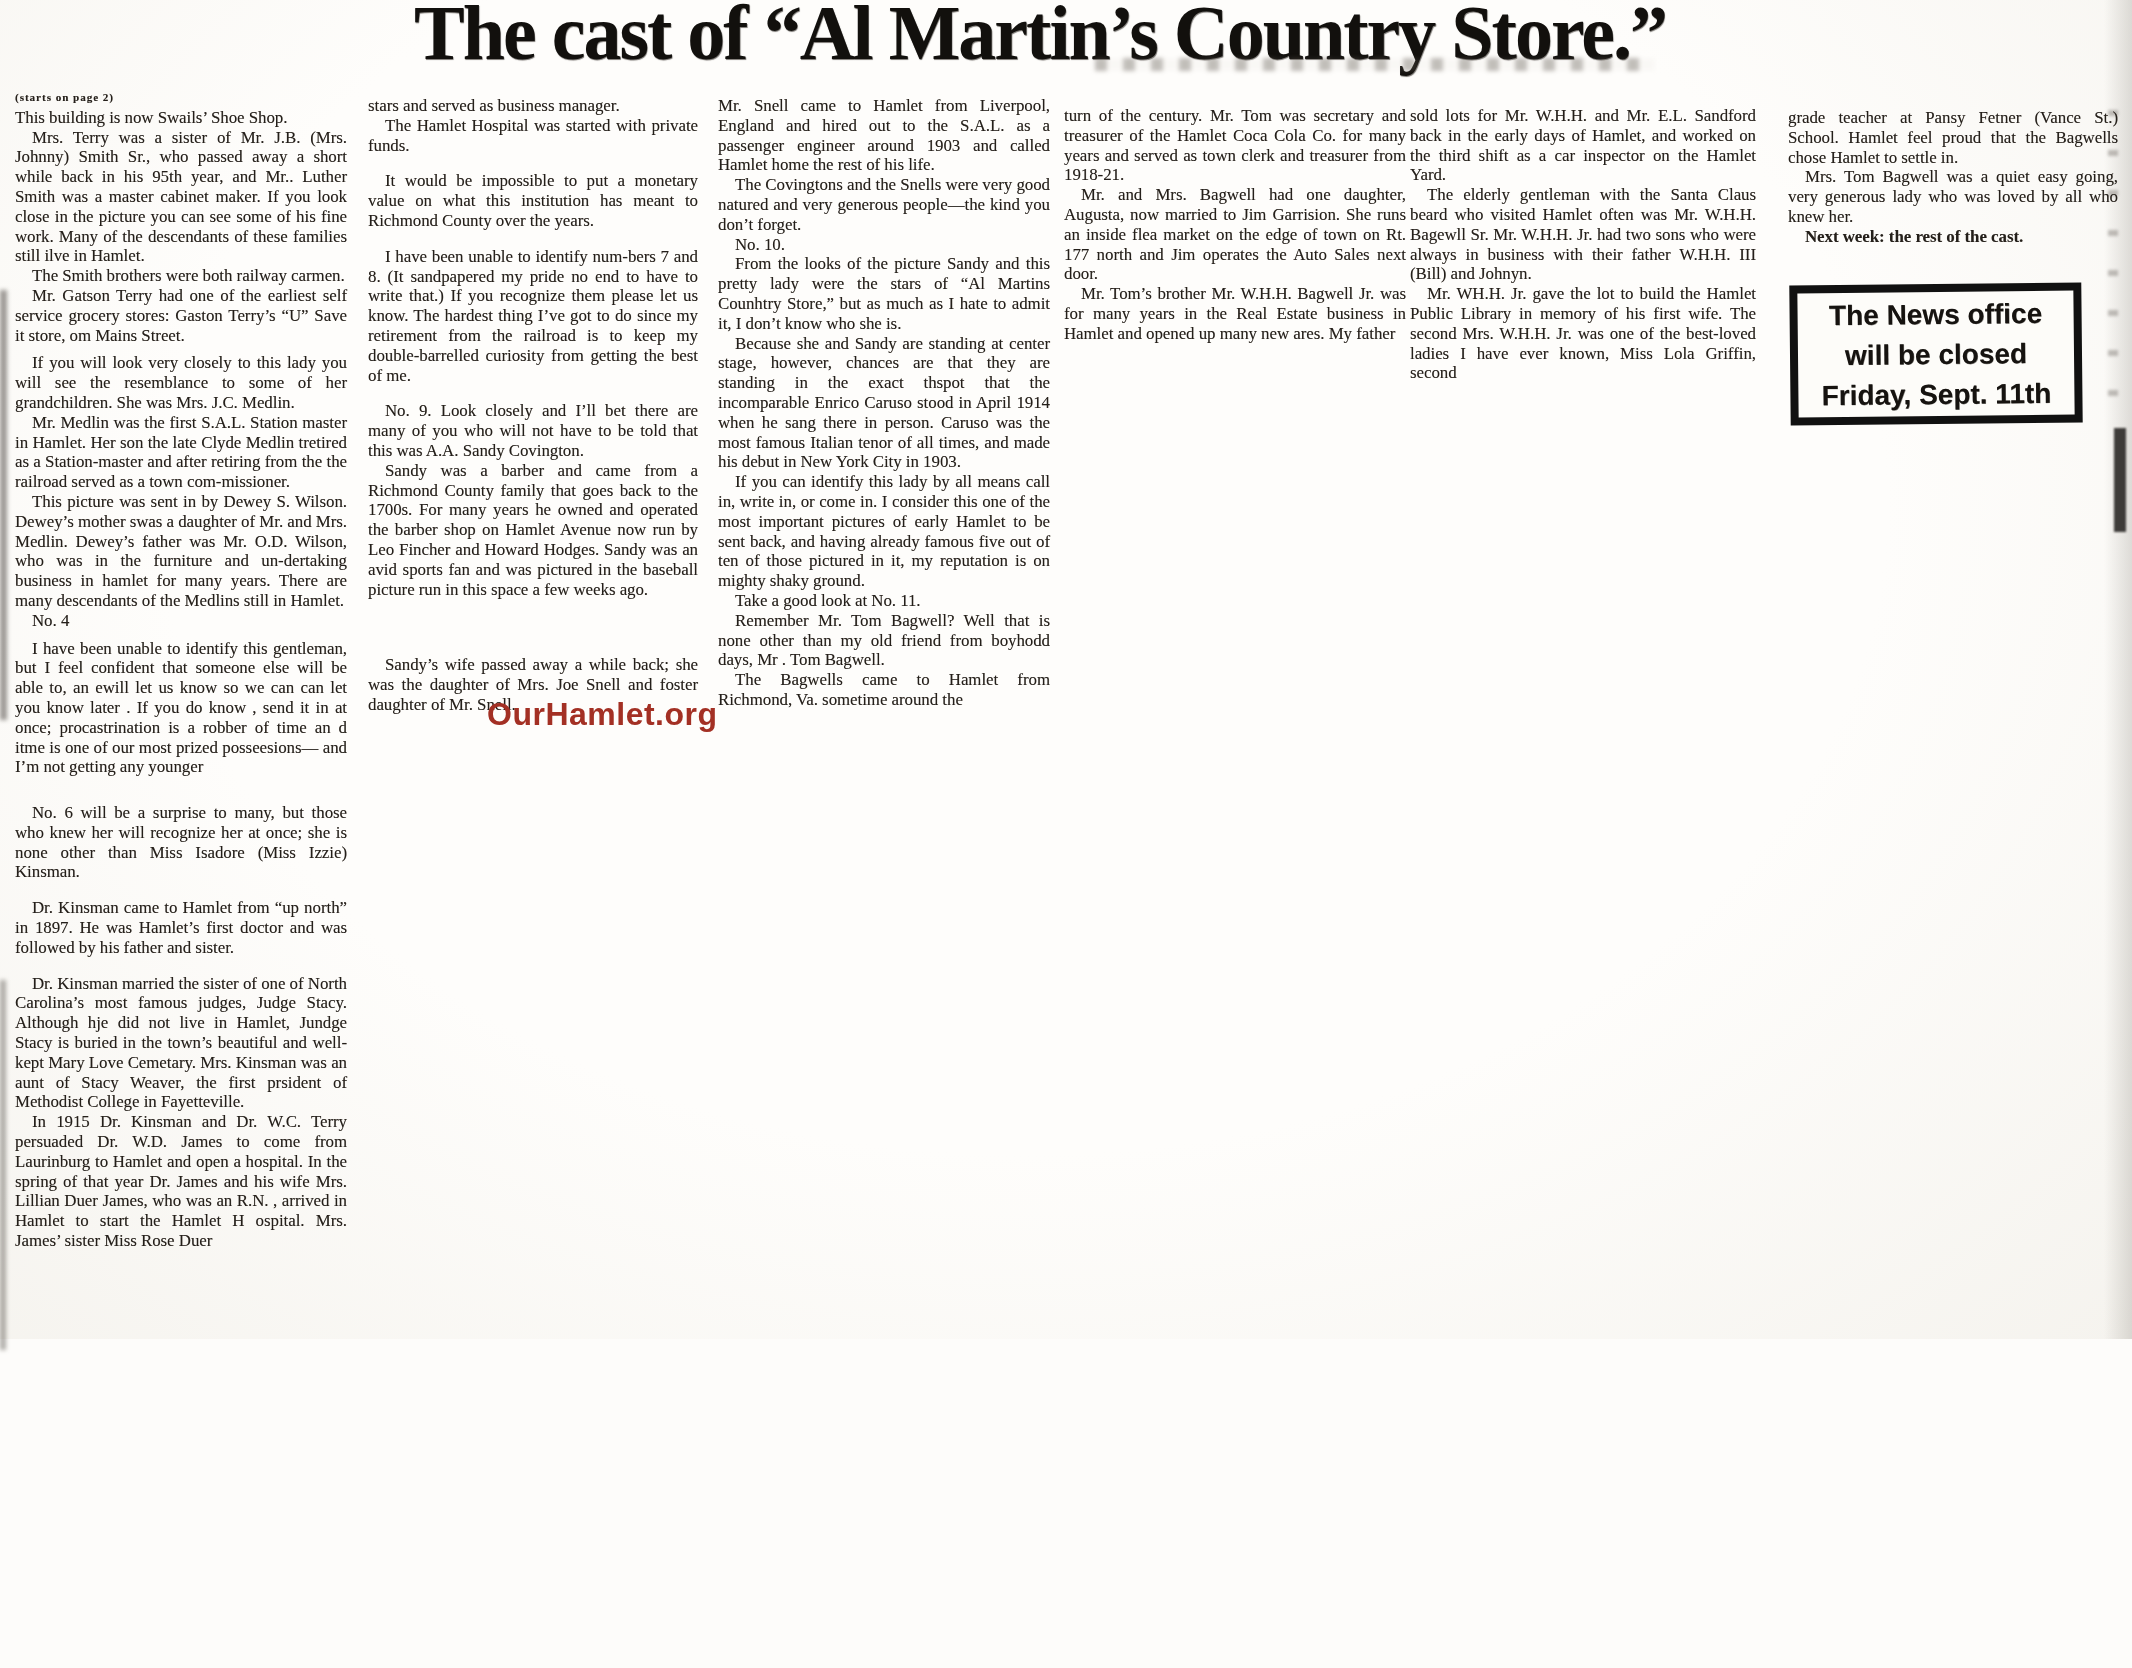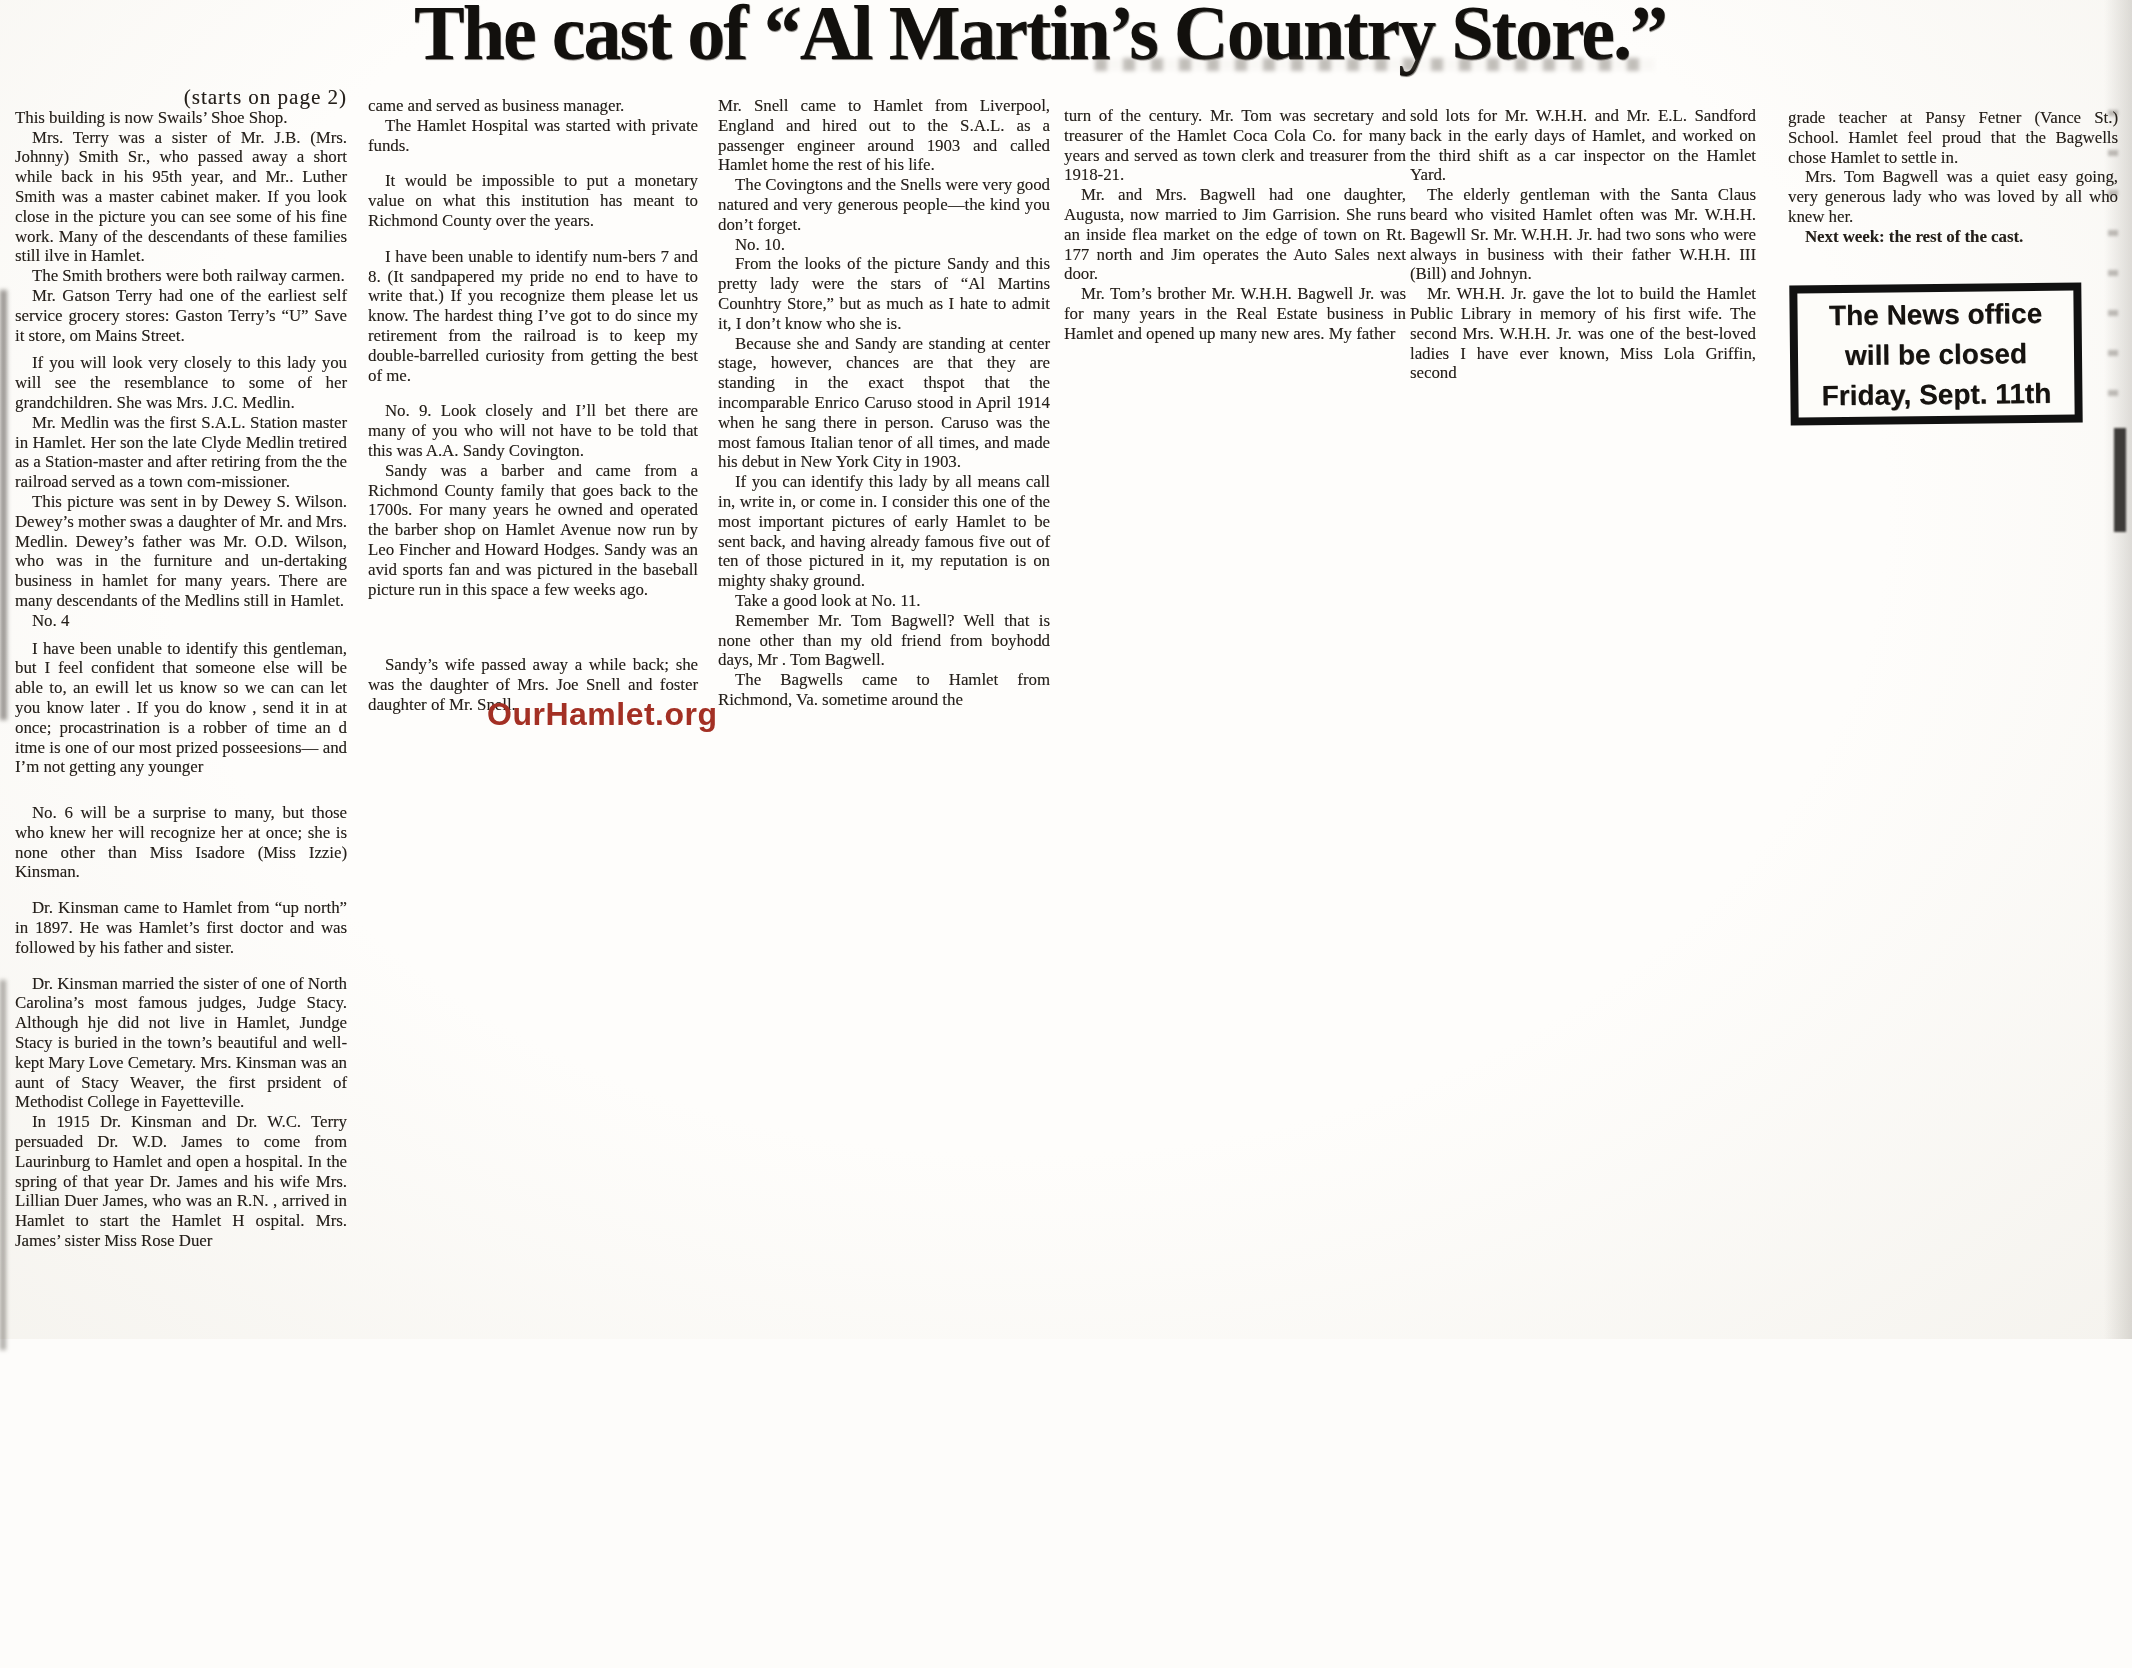--- a/index.html
+++ b/index.html
@@ -29,21 +29,21 @@
     text-shadow:0.25px 0.25px 0.35px rgba(40,30,20,0.4);
   }
   .col1{left:15px;top:88px;width:332px;}
   .col2{left:368px;top:96px;width:330px;}
   .col3{left:718px;top:96px;width:332px;}
   .col4{left:1064px;top:106px;width:342px;}
   .col5{left:1410px;top:106px;width:346px;}
   .col6{left:1788px;top:108px;width:330px;}
   .para{margin:0;text-align:justify;text-indent:17px;}
   .noindent{text-indent:0;}
-  .center{text-align:right;text-indent:0;font-weight:normal;letter-spacing:1px;font-size:21px;}
+  .center{text-align:left;text-indent:0;font-weight:bold;letter-spacing:1px;font-size:11px;}
   .bold{font-weight:bold;}
   .g1{margin-top:8px;}
   .g2{margin-top:16px;}
   .g3{margin-top:26px;}
   .g4{margin-top:56px;}
   .watermark{
     position:absolute;left:487px;top:696px;
     font-family:"Liberation Sans", sans-serif;
     font-weight:bold;font-size:32px;letter-spacing:0.5px;
     color:#a33024;
@@ -117,21 +117,21 @@
       <p class="para">Mr. Medlin was the first S.A.L. Station master in Hamlet. Her son the late Clyde Medlin tretired as a Station-master and after retiring from the the railroad served as a town com-missioner.</p>
       <p class="para">This picture was sent in by Dewey S. Wilson. Dewey’s mother swas a daughter of Mr. and Mrs. Medlin. Dewey’s father was Mr. O.D. Wilson, who was in the furniture and un-dertaking business in hamlet for many years. There are many descendants of the Medlins still in Hamlet.</p>
       <p class="para">No. 4</p>
       <p class="para g1">I have been unable to identify this gentleman, but I feel confident that someone else will be able to, an ewill let us know so we can can let you know later . If you do know , send it in at once; procastrination is a robber of time an d itme is one of our most prized posseesions— and I’m not getting any younger</p>
       <p class="para g3">No. 6 will be a surprise to many, but those who knew her will recognize her at once; she is none other than Miss Isadore (Miss Izzie) Kinsman.</p>
       <p class="para g2">Dr. Kinsman came to Hamlet from “up north” in 1897. He was Hamlet’s first doctor and was followed by his father and sister.</p>
       <p class="para g2">Dr. Kinsman married the sister of one of North Carolina’s most famous judges, Judge Stacy. Although hje did not live in Hamlet, Jundge Stacy is buried in the town’s beautiful and well-kept Mary Love Cemetary. Mrs. Kinsman was an aunt of Stacy Weaver, the first prsident of Methodist College in Fayetteville.</p>
       <p class="para">In 1915 Dr. Kinsman and Dr. W.C. Terry persuaded Dr. W.D. James to come from Laurinburg to Hamlet and open a hospital. In the spring of that year Dr. James and his wife Mrs. Lillian Duer James, who was an R.N. , arrived in Hamlet to start the Hamlet H ospital. Mrs. James’ sister Miss Rose Duer</p>
     </div>
   <div class="col col2">
-      <p class="para noindent">came and served as business manager.</p>
+      <p class="para noindent">stars and served as business manager.</p>
       <p class="para">The Hamlet Hospital was started with private funds.</p>
       <p class="para g2">It would be impossible to put a monetary value on what this institution has meant to Richmond County over the years.</p>
       <p class="para g2">I have been unable to identify num-bers 7 and 8. (It sandpapered my pride no end to have to write that.) If you recognize them please let us know. The hardest thing I’ve got to do since my retirement from the railroad is to keep my double-barrelled curiosity from getting the best of me.</p>
       <p class="para g2">No. 9. Look closely and I’ll bet there are many of you who will not have to be told that this was A.A. Sandy Covington.</p>
       <p class="para">Sandy was a barber and came from a Richmond County family that goes back to the 1700s. For many years he owned and operated the barber shop on Hamlet Avenue now run by Leo Fincher and Howard Hodges. Sandy was an avid sports fan and was pictured in the baseball picture run in this space a few weeks ago.</p>
       <p class="para g4">Sandy’s wife passed away a while back; she was the daughter of Mrs. Joe Snell and foster daughter of Mr. Snell.</p>
     </div>
   <div class="col col3">
       <p class="para noindent">Mr. Snell came to Hamlet from Liverpool, England and hired out to the S.A.L. as a passenger engineer around 1903 and called Hamlet home the rest of his life.</p>
       <p class="para">The Covingtons and the Snells were very good natured and very generous people—the kind you don’t forget.</p>

